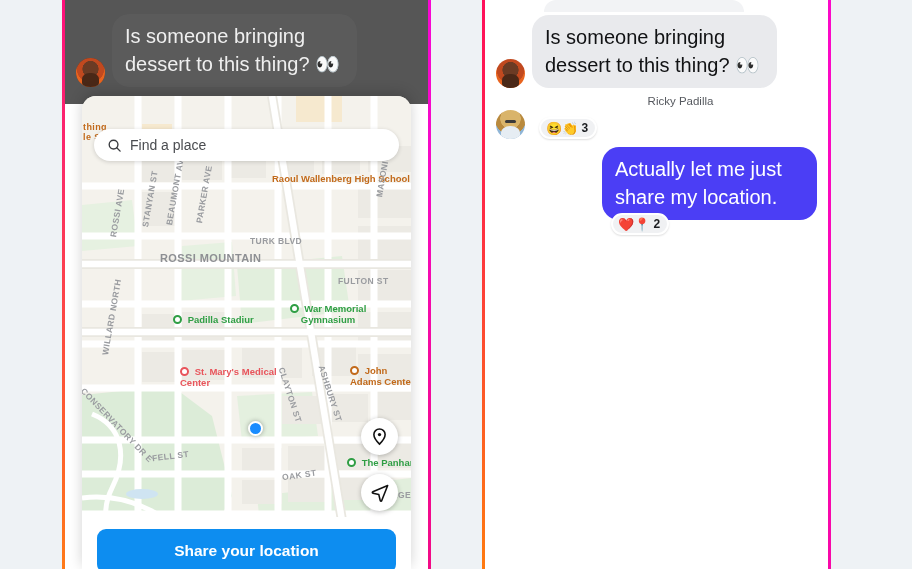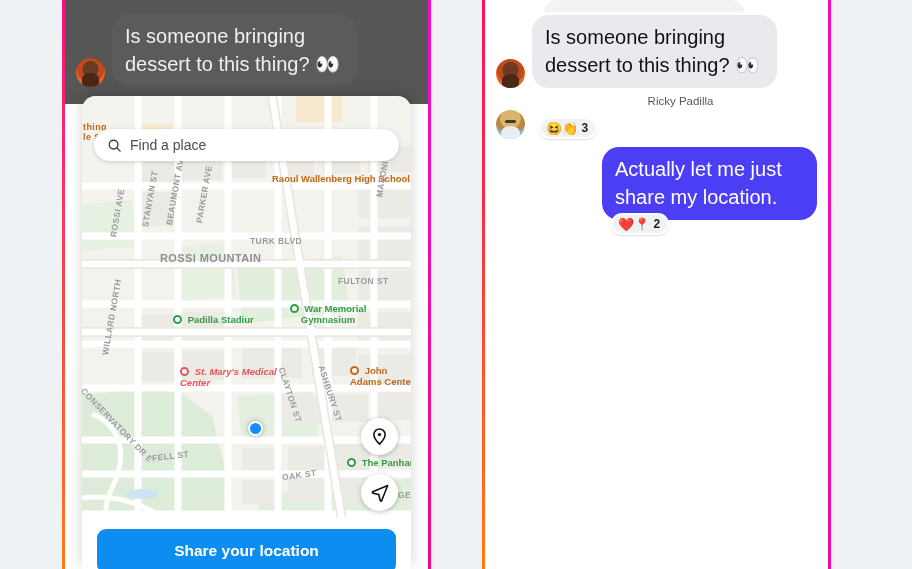--- a/index.html
+++ b/index.html
@@ -108,21 +108,21 @@
     background: #0d8df0; border-radius: 9px; color: #fff;
     font-size: 15.5px; font-weight: 700; display: flex;
     align-items: center; justify-content: center;
   }
 
   .poi { position: absolute; font-size: 9.5px; font-weight: 700; line-height: 1.12; white-space: nowrap; }
   .poi .dotmk { display:inline-block; width:9px; height:9px; border-radius:50%;
     border:2.2px solid currentColor; vertical-align:-1px; margin-right:3px; background:#fff;}
   .poi.green { color: #2f9e44; }
   .poi.orange { color: #c26a1b; }
-  .poi.red { color: #e8545b; font-style: italic; }
+  .poi.red { color: #e8545b; }
   .hood { position:absolute; font-size:11px; font-weight:700; color:#8d8f93; letter-spacing:.4px; line-height:1.15;}
   .street { position:absolute; font-size:8.5px; font-weight:700; color:#9a9ca0; letter-spacing:.4px; white-space:nowrap;}
 </style>
 </head>
 <body>
 
 <div class="stage">
 
   <div class="panel" id="panel-left">
 

